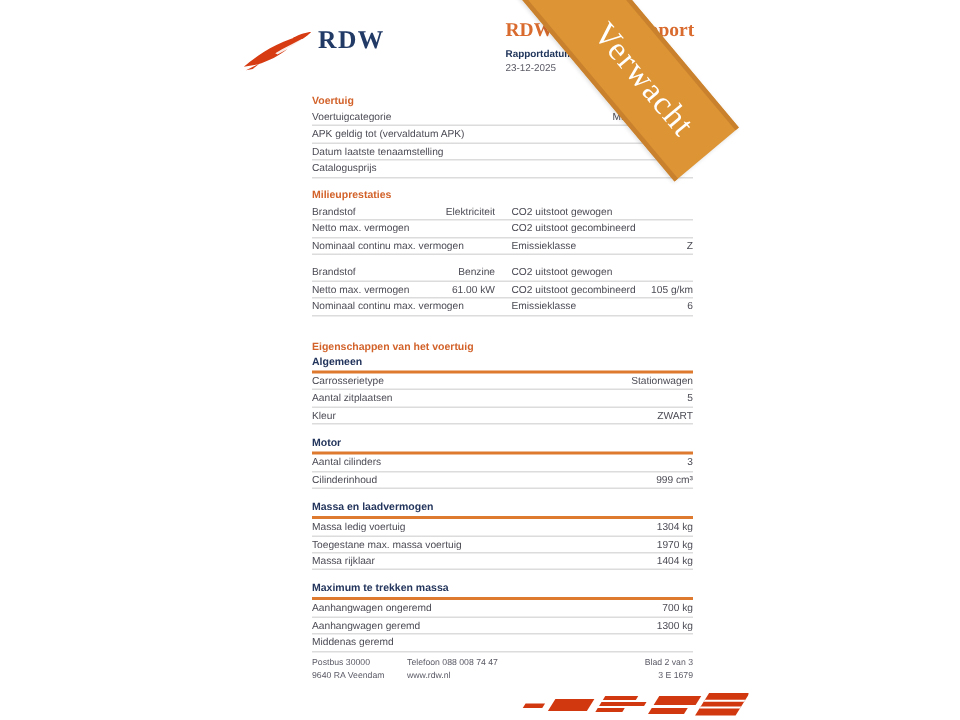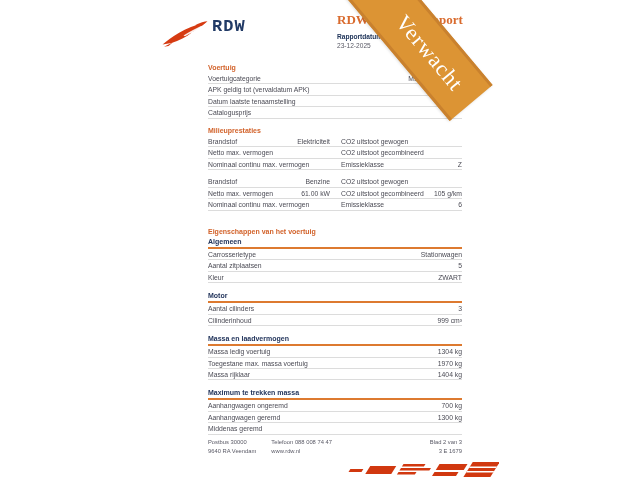--- a/index.html
+++ b/index.html
@@ -6,21 +6,21 @@
   body{
     width:640px;height:480px;position:relative;overflow:hidden;
     background:#ffffff;
     font-family:"Liberation Sans", sans-serif;
     color:#4b4b55;
   }
   
   .logo-mark{position:absolute;left:161px;top:19px;width:48px;height:30px;}
   .logo-word{
     position:absolute;left:212px;top:17px;
-    font-family:Liberation Mono, monospace;font-weight:bold;
+    font-family:Liberation Serif, serif;font-weight:bold;
     font-size:17px;letter-spacing:1px;color:#213a66;
   }
   .title-block{position:absolute;left:337px;top:12px;width:160px;}
   .doc-title{
     font-family:"Liberation Serif", serif;font-weight:bold;
     font-size:13px;color:#d96b2e;white-space:nowrap;
   }
   .rpt-label{font-size:6.6px;font-weight:bold;color:#21365b;margin-top:5px;}
   .rpt-date{font-size:6.6px;color:#5a5a66;margin-top:2px;}
 

